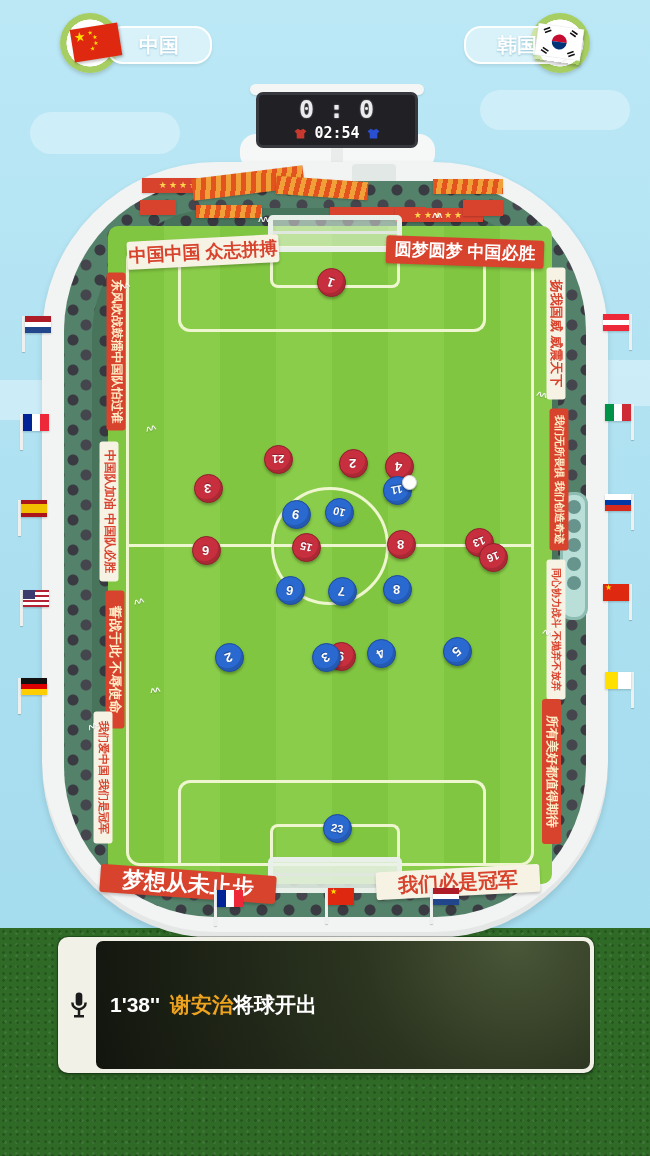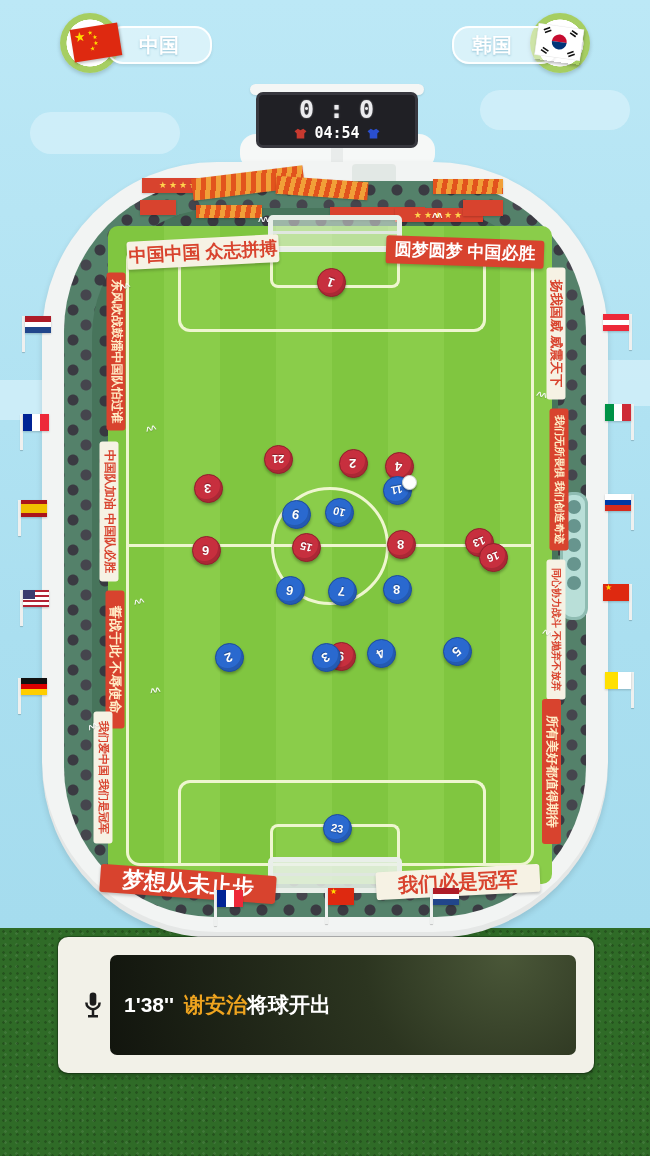--- a/index.html
+++ b/index.html
@@ -84,21 +84,21 @@
   .f-cn{background:#de2910;}
   .f-yw{background:linear-gradient(90deg,#ffe000 50%,#fff 50%);}
   
   .decor{position:absolute;box-shadow:0 1px 2px rgba(0,0,0,.2);}
   .d-red{background:#d8432e;}
   .d-stripe{background:repeating-linear-gradient(100deg,#e2531d 0 5px,#f19f38 5px 10px);}
   .d-stars{color:#ffd34d;font-size:9px;letter-spacing:2px;text-align:center;overflow:hidden;}
   .cheer{position:absolute;color:#fff;font-weight:900;font-size:10px;letter-spacing:-1px;opacity:.95;text-shadow:0 1px 1px rgba(0,0,0,.25);}
   
   .commentary{position:absolute;left:58px;top:937px;width:536px;height:136px;background:#f2f1e8;border-radius:10px;
-    box-shadow:0 0 0 1px rgba(0,0,0,.25),0 3px 5px rgba(0,0,0,.3);display:flex;padding:18px;box-sizing:border-box;}
+    box-shadow:0 0 0 1px rgba(0,0,0,.25),0 3px 5px rgba(0,0,0,.3);display:flex;padding:4px;box-sizing:border-box;}
   .mic-tab{width:34px;display:flex;align-items:center;justify-content:center;}
   .c-body{flex:1;border-radius:7px;background:radial-gradient(circle at 85% 0%,#4a5738 0%,#2c3520 35%,#12150e 100%);
     display:flex;flex-direction:column;justify-content:space-evenly;padding:4px 0 4px 14px;overflow:hidden;}
   .c-line{font-size:21px;font-weight:bold;color:#fff;white-space:nowrap;}
   .c-time{color:#fff;margin-right:10px;font-family:"Liberation Sans",sans-serif;}
   .c-hi{color:#efa41f;}
   .c-txt{color:#fff;}
   
   .skip-btn{position:absolute;left:57px;top:1077px;width:537px;height:63px;border-radius:10px;
     background:linear-gradient(#9bd942 0%,#8ccf35 60%,#83c72d 100%);border:0;border-bottom:6px solid #61a21d;
@@ -124,21 +124,21 @@
       <span class="s1">★</span>
       <span class="s2" style="left:17px;top:2px;">★</span>
       <span class="s2" style="left:21px;top:7px;">★</span>
       <span class="s2" style="left:21px;top:13px;">★</span>
       <span class="s2" style="left:17px;top:18px;">★</span>
     </div>
   </div>
 
   <div>
     <div class="badge-circle" style="left:530px;top:13px;"></div>
-    <div class="badge-pill" style="left:452px;top:26px;width:66px;">韩国</div>
+    <div class="badge-pill" style="left:464px;top:26px;width:66px;text-align:center;">韩国</div>
     <div class="flag-kr-big" style="left:536px;top:26px;">
       <svg width="46" height="32" viewBox="0 0 46 32">
         <rect width="46" height="32" fill="#fff" stroke="#e5e5e5"></rect>
         <path d="M15.5 16a7.5 7.5 0 0 1 15 0Z" fill="#c60c30"></path>
         <path d="M30.5 16a7.5 7.5 0 0 1-15 0Z" fill="#003478"></path>
         <g stroke="#111" stroke-width="1.6">
           <path d="M6 6l6 -3M7.5 8.5l6 -3"></path>
             <path d="M34 3l6 3M32.5 5.5l6 3"></path>
           <path d="M6 26l6 3M7.5 23.5l6 3"></path>
             <path d="M34 29l6 -3M32.5 26.5l6 -3"></path>
@@ -153,21 +153,21 @@
   <div class="sb-panel">
     <div class="sb-score">
       <span>0</span>
       <span>:</span>
       <span>0</span>
     </div>
     <div class="sb-time">
       <svg width="13" height="11" viewBox="0 0 24 20">
           <path d="M7 1 L12 4 L17 1 L23 6 L19 10 L19 19 L5 19 L5 10 L1 6 Z" fill="#c7392f"></path>
         </svg>
-      <span>04:54</span>
+      <span>02:54</span>
       <svg width="13" height="11" viewBox="0 0 24 20">
           <path d="M7 1 L12 4 L17 1 L23 6 L19 10 L19 19 L5 19 L5 10 L1 6 Z" fill="#2a4fd0"></path>
         </svg>
     </div>
   </div>
 
   <div class="concourse"></div>
   <div class="tunnel"></div>
   <div class="stands"></div>
   <div class="stands-inner"></div>

